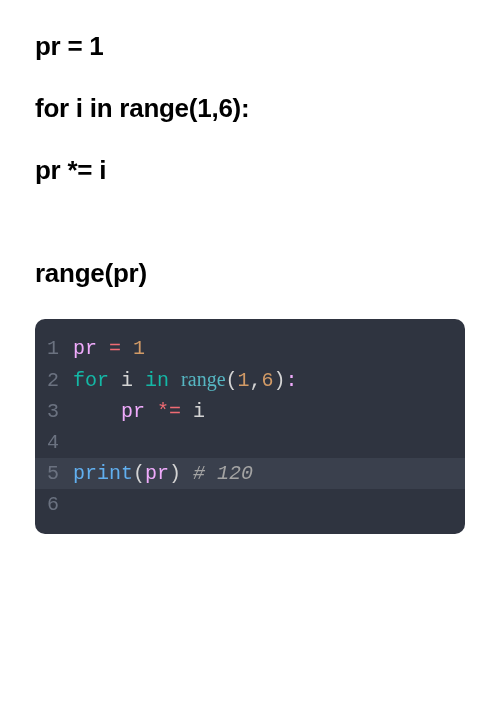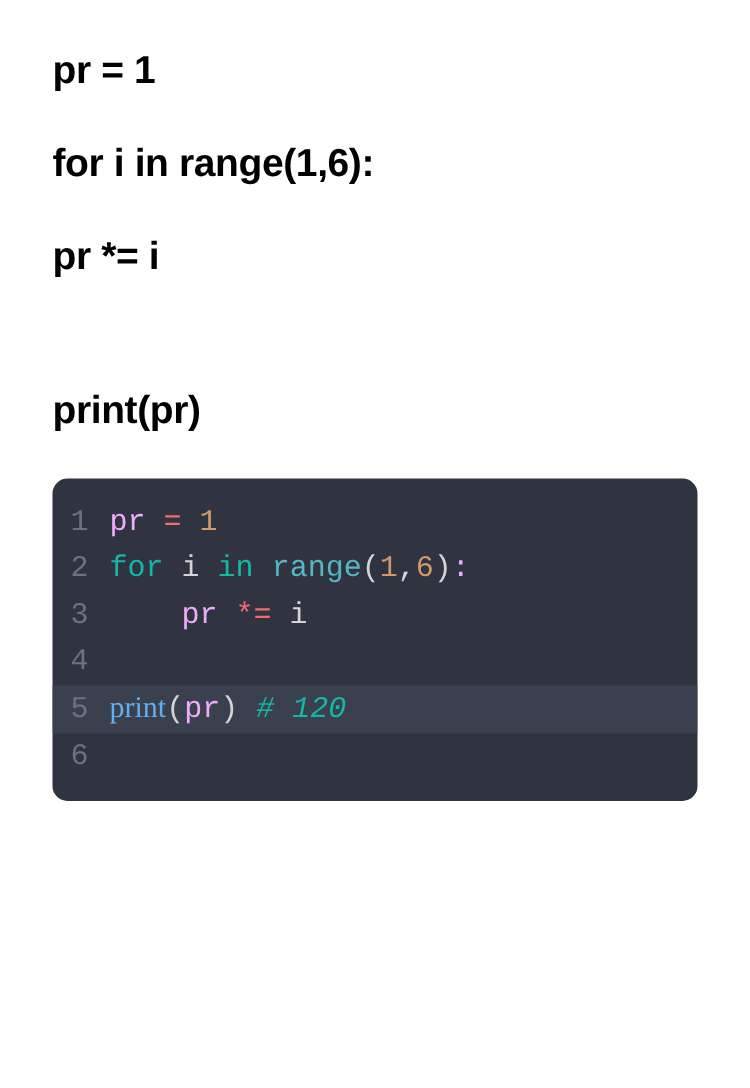--- a/index.html
+++ b/index.html
@@ -53,33 +53,33 @@
     }
     .code-content {
       white-space: pre;
       flex: 1;
     }
     .tk-var { color: #f0abfc; }
     .tk-op { color: #ef6b73; }
     .tk-num { color: #d19a66; }
     .tk-kw { color: #14b8a6; }
     .tk-id { color: #d4d4d4; }
-    .tk-fn { color: #56b6c2; }
-    .tk-call { color: #61afef; font-family: Liberation Serif, serif; }
+    .tk-fn { color: #56b6c2; font-family: Liberation Serif, serif; }
+    .tk-call { color: #61afef; }
     .tk-paren { color: #d4d4d4; }
     .tk-comma { color: #d4d4d4; }
-    .tk-comment { color: #14b8a6; font-style: italic; }
+    .tk-comment { color: #a3a3a3; font-style: italic; }
   </style>
 </head>
 <body>
 
 <div class="text-block">pr = 1</div>
 <div class="text-block">for i in range(1,6):</div>
 <div class="text-block extra-gap">pr *= i</div>
-<div class="text-block">print(pr)</div>
+<div class="text-block">range(pr)</div>
 
 <div class="code-editor" id="editor">
     <div class="code-line">
       <span class="gutter">1</span>
       <span class="code-content"><span class="tk-var">pr </span><span class="tk-op">=</span><span class="tk-var"> </span><span class="tk-num">1</span></span>
     </div>
     <div class="code-line">
       <span class="gutter">2</span>
       <span class="code-content"><span class="tk-kw">for</span><span class="tk-var"> </span><span class="tk-id">i</span><span class="tk-var"> </span><span class="tk-kw">in</span><span class="tk-var"> </span><span class="tk-fn">range</span><span class="tk-paren">(</span><span class="tk-num">1</span><span class="tk-comma">,</span><span class="tk-num">6</span><span class="tk-paren">)</span><span class="tk-var">:</span></span>
     </div>

